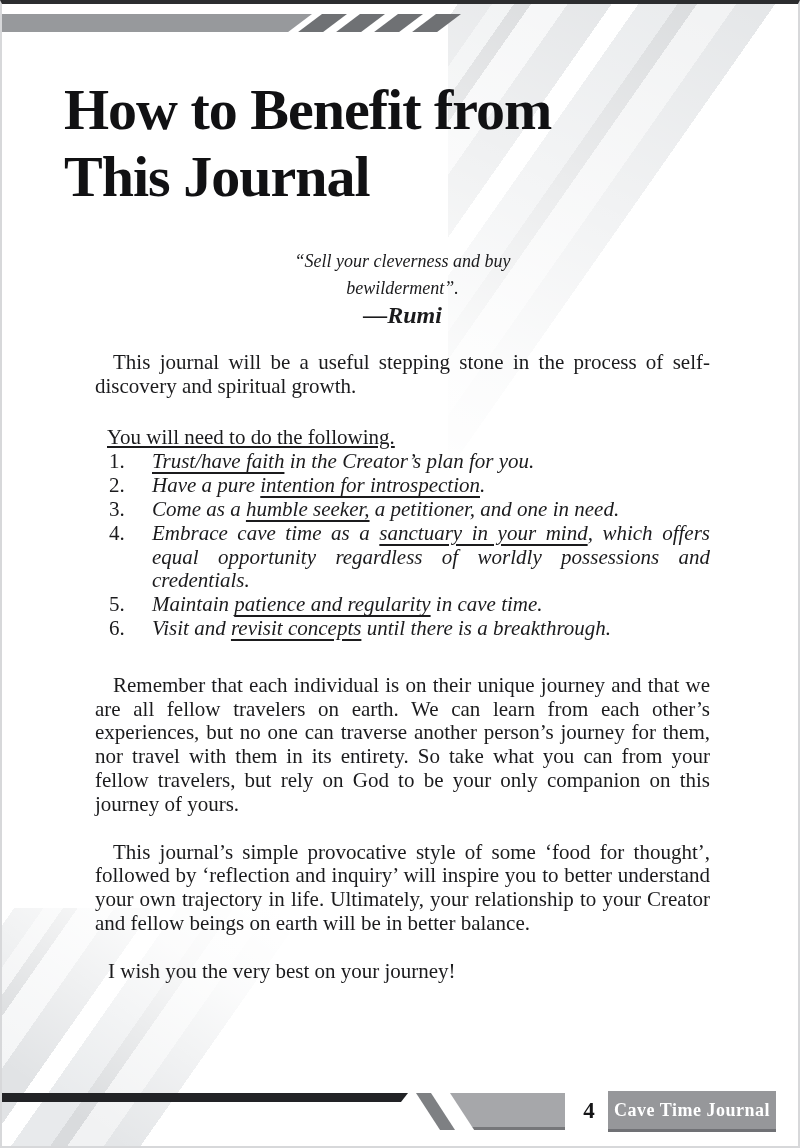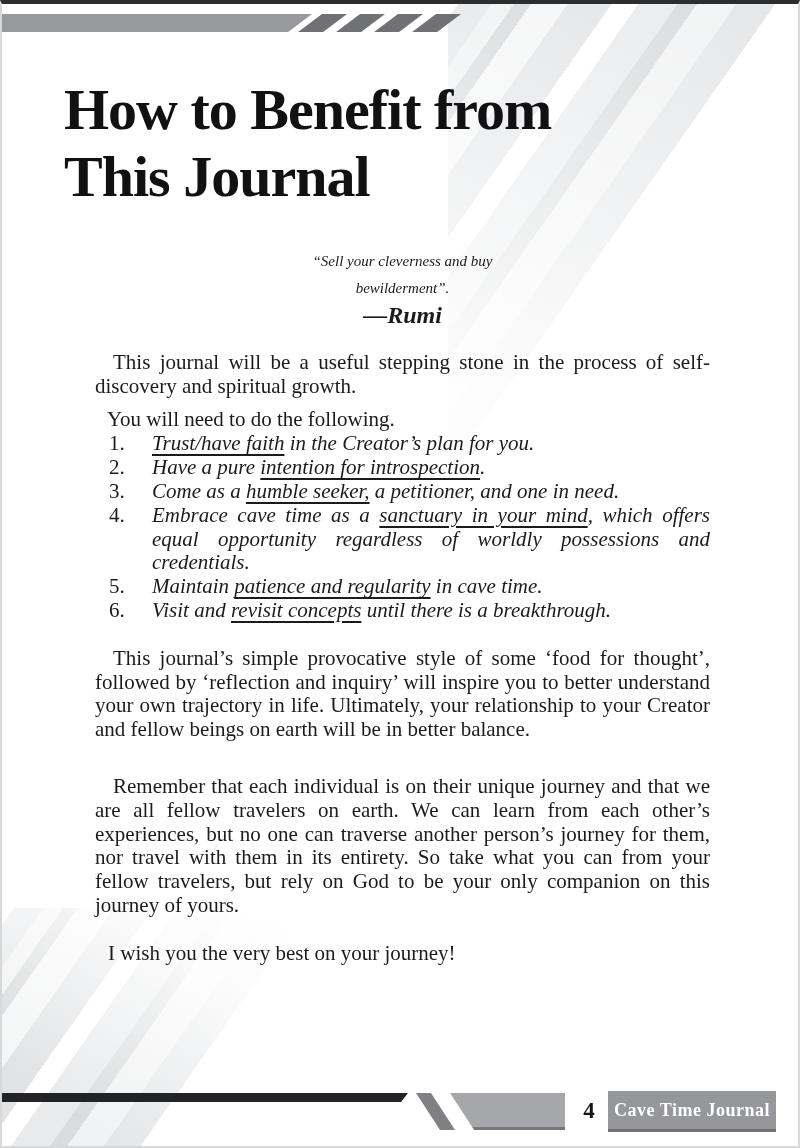--- a/index.html
+++ b/index.html
@@ -64,27 +64,27 @@
     background:#6f7174;transform:skewX(-53deg);transform-origin:top left;
   }
   .top-slashes .s1{left:322px;} .top-slashes .s2{left:360px;}
   .top-slashes .s3{left:398px;} .top-slashes .s4{left:436px;}
   
   .content{position:absolute;left:0;top:0;width:800px;z-index:3;box-sizing:border-box;padding:16px 90px 0 95px;}
   h1{
     margin:60px 0 0 -31px;font-size:58px;line-height:67px;font-weight:bold;
     letter-spacing:-1px;color:#111113;
   }
-  .quote{margin-top:38px;text-align:center;font-style:italic;font-size:15px;line-height:27px;}
+  .quote{margin-top:38px;text-align:center;font-style:italic;font-size:18px;line-height:27px;}
   .attribution{text-align:center;font-style:italic;font-weight:bold;font-size:24px;}
   p.body{font-size:21px;line-height:23.8px;text-align:justify;text-indent:18px;margin:0;}
   .p-intro{margin-top:22px !important;}
   .verse{margin-top:27px;font-style:italic;font-size:21px;line-height:23px;}
   .verse b{font-weight:bold;}
-  .lead{margin-top:9px;font-size:21px;line-height:23.8px;text-indent:12px;}
+  .lead{margin-top:27px;font-size:21px;line-height:23.8px;text-indent:12px;text-decoration:underline;}
   .steps{margin-top:1px;font-style:italic;font-size:21px;line-height:23.8px;}
   .li{position:relative;padding-left:57px;text-align:justify;}
   .li .num{position:absolute;left:14px;top:0;width:36px;font-style:normal;}
   .u{text-decoration:underline;text-underline-offset:4px;}
   .p-remember{margin-top:33px !important;}
   .p-style{margin-top:24px !important;}
   .p-wish{margin-top:24px !important;text-align:left !important;text-indent:13px !important;}
   
   .footer-blackbar{
     position:absolute;left:0;top:1093px;width:408px;height:9px;z-index:4;
@@ -155,22 +155,22 @@
       <span class="num">4.</span><span>Embrace cave time as a </span><span class="u">sanctuary in your mind</span><span>, which offers equal opportunity regardless of worldly possessions and credentials.</span>
     </div>
     <div class="li">
       <span class="num">5.</span><span>Maintain </span><span class="u">patience and regularity</span><span> in cave time.</span>
     </div>
     <div class="li">
       <span class="num">6.</span><span>Visit and </span><span class="u">revisit concepts</span><span> until there is a breakthrough.</span>
     </div>
   </div>
 
+  <p class="body p-remember">Remember that each individual is on their unique journey and that we are all fellow travelers on earth. We can learn from each other’s experiences, but no one can traverse another person’s journey for them, nor travel with them in its entirety. So take what you can from your fellow travelers, but rely on God to be your only companion on this journey of yours.</p>
   <p class="body p-style">This journal’s simple provocative style of some ‘food for thought’, followed by ‘reflection and inquiry’ will inspire you to better understand your own trajectory in life. Ultimately, your relationship to your Creator and fellow beings on earth will be in better balance.</p>
-  <p class="body p-remember">Remember that each individual is on their unique journey and that we are all fellow travelers on earth. We can learn from each other’s experiences, but no one can traverse another person’s journey for them, nor travel with them in its entirety. So take what you can from your fellow travelers, but rely on God to be your only companion on this journey of yours.</p>
   <p class="body p-wish">I wish you the very best on your journey!</p>
 </div>
 
 <div class="footer-blackbar"></div>
 <div class="footer-slash"></div>
 <div class="footer-graybar"></div>
 <div class="page-num">4</div>
 <div class="badge">Cave Time Journal</div>
 
 </body></html>

